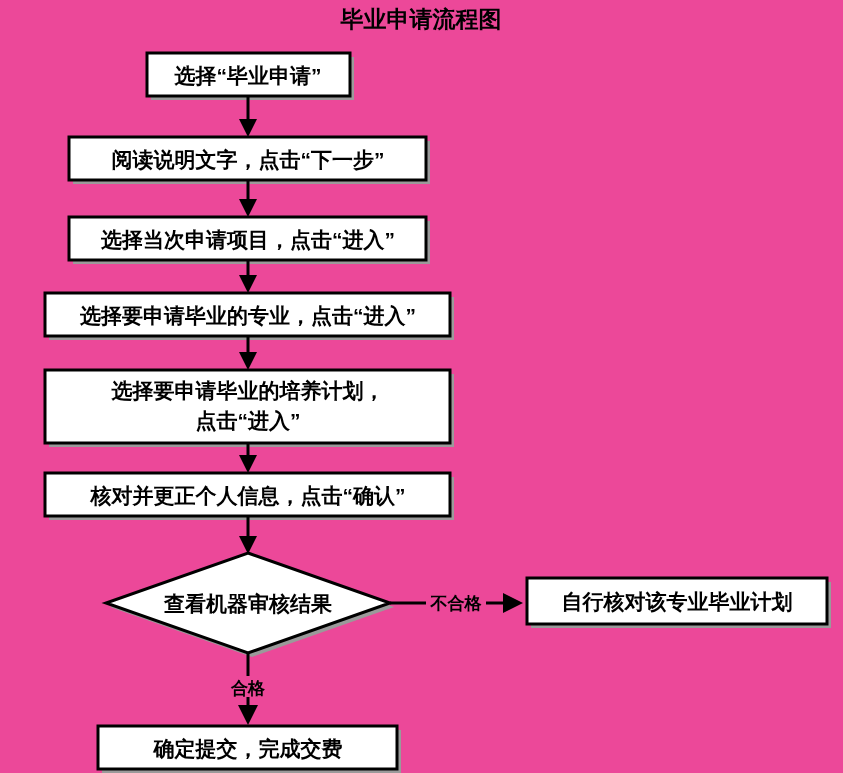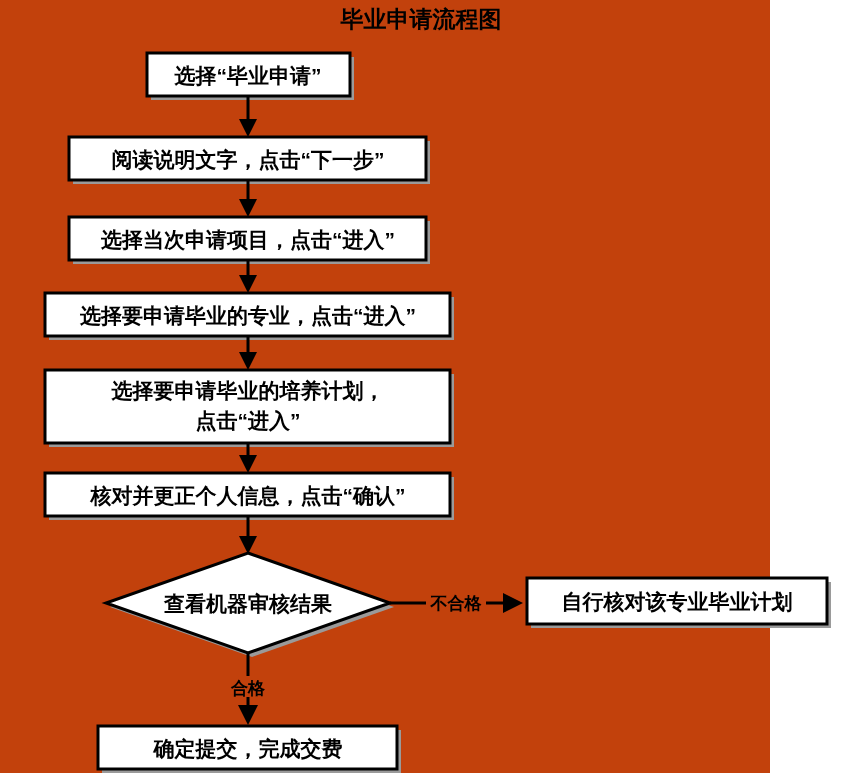--- a/index.html
+++ b/index.html
@@ -8,23 +8,23 @@
     background: #ffffff;
   }
   body {
     width: 843px;
     height: 773px;
     font-family: "Liberation Sans", "DejaVu Sans", sans-serif;
     overflow: hidden;
   }
   #flowchart-root {
     position: relative;
-    width: 770px;
+    width: 843px;
     height: 773px;
-    background: #c2410c;
+    background: #ec4899;
   }
   svg#flow-svg {
     position: absolute;
     top: 0;
     left: 0;
     width: 843px;
     height: 773px;
     display: block;
   }
   .node-shape {

